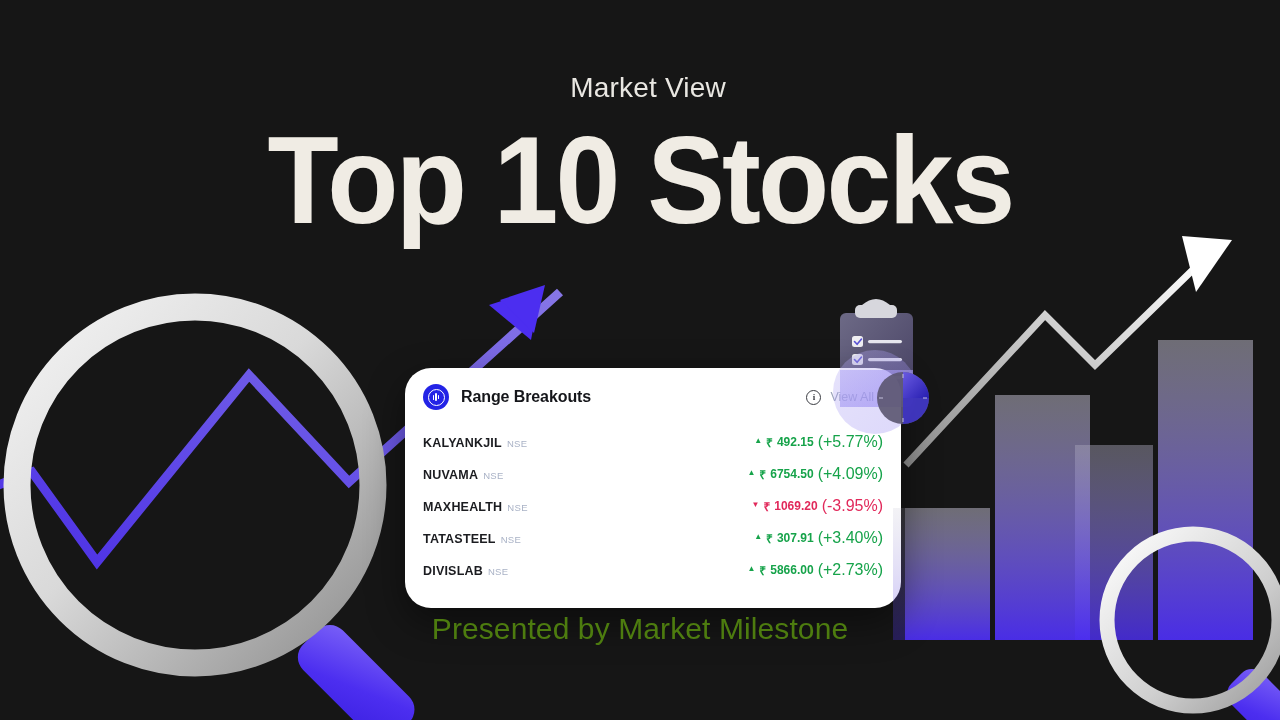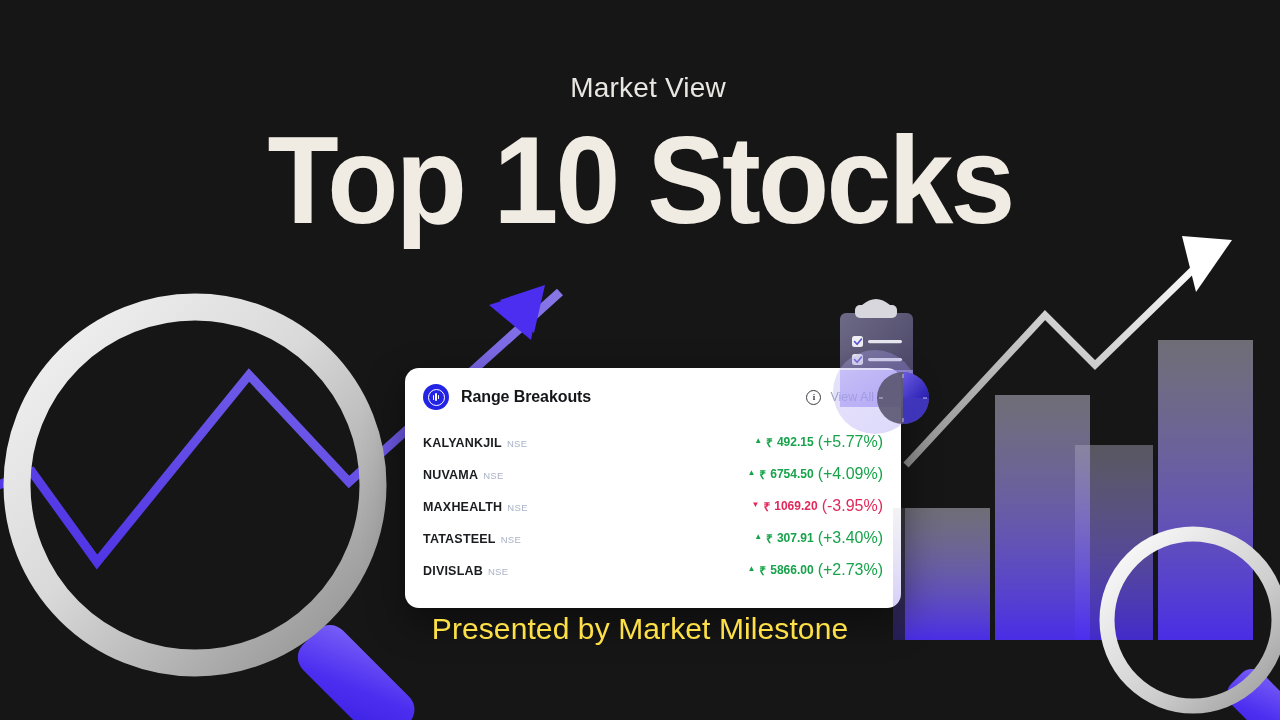--- a/index.html
+++ b/index.html
@@ -21,27 +21,27 @@
   }
   .headline{
     position:absolute;top:118px;left:0;width:1280px;text-align:center;
     font-size:124px;line-height:1.0;font-weight:700;
     color:#f0ece4;letter-spacing:-3px;
     transform:scaleX(.94);transform-origin:50% 50%;
     white-space:nowrap;
   }
   .footer-credit{
     position:absolute;top:612px;left:0;width:1280px;text-align:center;
-    font-size:30px;color:#fde047;font-weight:400;letter-spacing:.1px;
+    font-size:30px;color:#4d7c0f;font-weight:400;letter-spacing:.1px;
   }
 
   
   .card{
     position:absolute;left:405px;top:368px;width:496px;height:240px;
-    background:#ffffff;border-radius:14px;overflow:hidden;
+    background:#ffffff;border-radius:26px;overflow:hidden;
     box-shadow:0 14px 38px rgba(0,0,0,.45);
   }
   .card-head{
     position:relative;height:58px;display:flex;align-items:center;
     padding:0 18px 0 18px;
   }
   .brand-icon{
     width:26px;height:26px;border-radius:50%;
     background:#2323e6;display:flex;align-items:center;justify-content:center;
     flex:0 0 auto;

